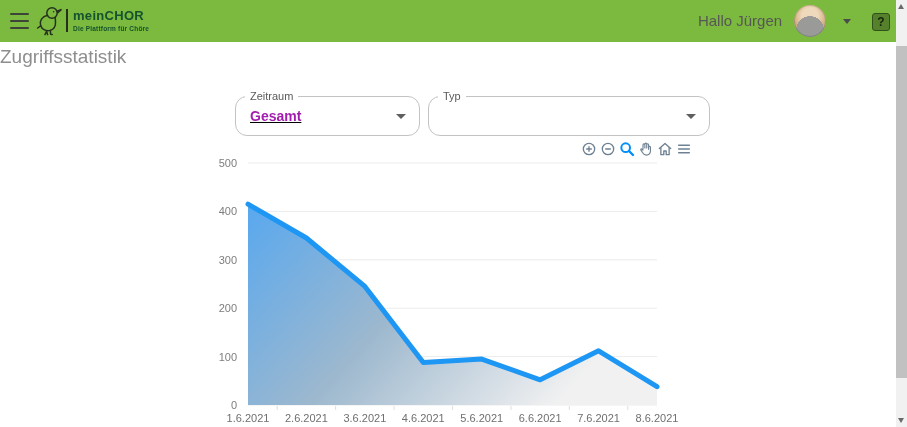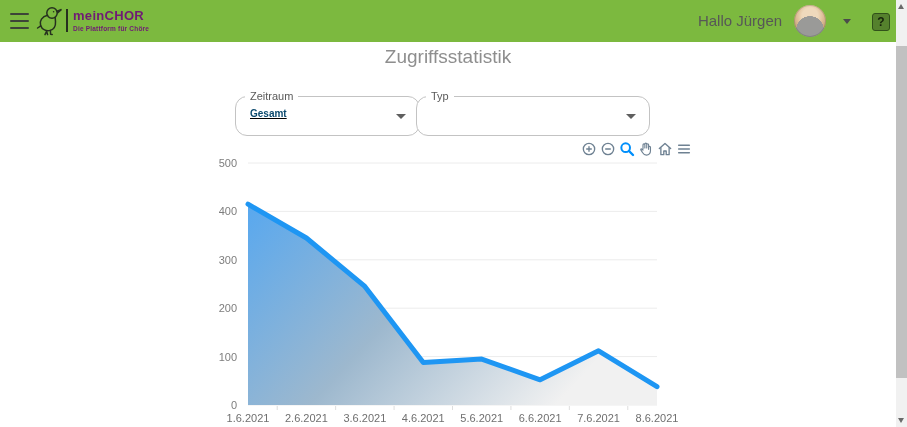--- a/index.html
+++ b/index.html
@@ -4,21 +4,21 @@
 <style>
   html,body{margin:0;padding:0;background:#fff;}
   .page{position:relative;width:907px;height:427px;background:#ffffff;overflow:hidden;
         font-family:"Liberation Sans",sans-serif;}
 
   
   .app-header{position:absolute;left:0;top:0;width:896px;height:42px;background:#7CB93F;}
   .menu-button{position:absolute;left:10px;top:13px;width:19px;height:16px;cursor:pointer;
                display:flex;flex-direction:column;justify-content:space-between;}
   .menu-button span{display:block;height:2.4px;background:#3d4438;border-radius:1px;}
-  .brand{position:absolute;left:36px;top:5px;display:flex;align-items:flex-start;color:#701a75;}
+  .brand{position:absolute;left:36px;top:5px;display:flex;align-items:flex-start;color:#14532d;}
   .brand svg{display:block;}
   .brand-divider{width:2px;height:23px;background:#26301f;margin:4px 5px 0 3px;}
   .brand-text{display:flex;flex-direction:column;margin-top:4px;}
   .brand-name{font-size:13px;font-weight:bold;letter-spacing:.3px;line-height:14px;}
   .brand-tagline{font-size:6.5px;font-weight:bold;letter-spacing:.2px;margin-top:2px;}
   .greeting{position:absolute;left:690px;top:12px;width:100px;text-align:center;
             font-size:15px;color:#575757;white-space:nowrap;}
   .avatar{position:absolute;left:794px;top:5px;width:32px;height:32px;border-radius:50%;cursor:pointer;
           background:
             radial-gradient(circle at 50% 78%, #9a9a98 0 46%, rgba(0,0,0,0) 47%),
@@ -33,31 +33,31 @@
 
   
   .scrollbar{position:absolute;left:896px;top:0;width:11px;height:427px;background:#F1F1F1;}
   .scroll-thumb{position:absolute;left:0;top:46px;width:11px;height:332px;background:#C1C1C1;cursor:pointer;}
   .scroll-arrow{position:absolute;left:2px;width:0;height:0;cursor:pointer;
                 border-left:3.5px solid transparent;border-right:3.5px solid transparent;}
   .scroll-arrow.up{top:4px;border-bottom:5px solid #6a6a6a;}
   .scroll-arrow.down{bottom:4px;border-top:5px solid #6a6a6a;}
 
   
-  .page-title{position:absolute;left:0;top:46px;width:896px;text-align:center;
+  .page-title{position:absolute;left:0;top:46px;width:896px;text-align:left;
               font-size:19px;color:#8E8E8E;}
 
   
   .mat-select{position:absolute;height:40px;border:1px solid #c3c3c3;border-radius:12px;
               background:#fff;cursor:pointer;box-sizing:border-box;text-decoration:underline;}
   .mat-select.zeitraum{left:235px;top:96px;width:185px;}
-  .mat-select.typ{left:416px;top:96px;width:234px;}
+  .mat-select.typ{left:428px;top:96px;width:282px;}
   .mat-label{position:absolute;top:-7px;left:9px;background:#fff;padding:0 5px;
              font-size:11px;color:#5a5a5a;line-height:12px;}
-  .mat-value{padding:11px 0 0 14px;font-size:10px;font-weight:bold;color:#0c4a6e;}
+  .mat-value{padding:11px 0 0 14px;font-size:14px;font-weight:bold;color:#a21caf;}
   .select-arrow{position:absolute;right:13px;top:17px;width:0;height:0;
                 border-left:5px solid transparent;border-right:5px solid transparent;
                 border-top:5px solid #5f5f5f;}
 
   
   .chart-toolbar{position:absolute;left:580px;top:140px;display:flex;gap:2px;align-items:center;}
   .tool-btn{width:17px;height:17px;cursor:pointer;display:flex;align-items:center;justify-content:center;}
   .tool-btn svg{display:block;}
 
   

